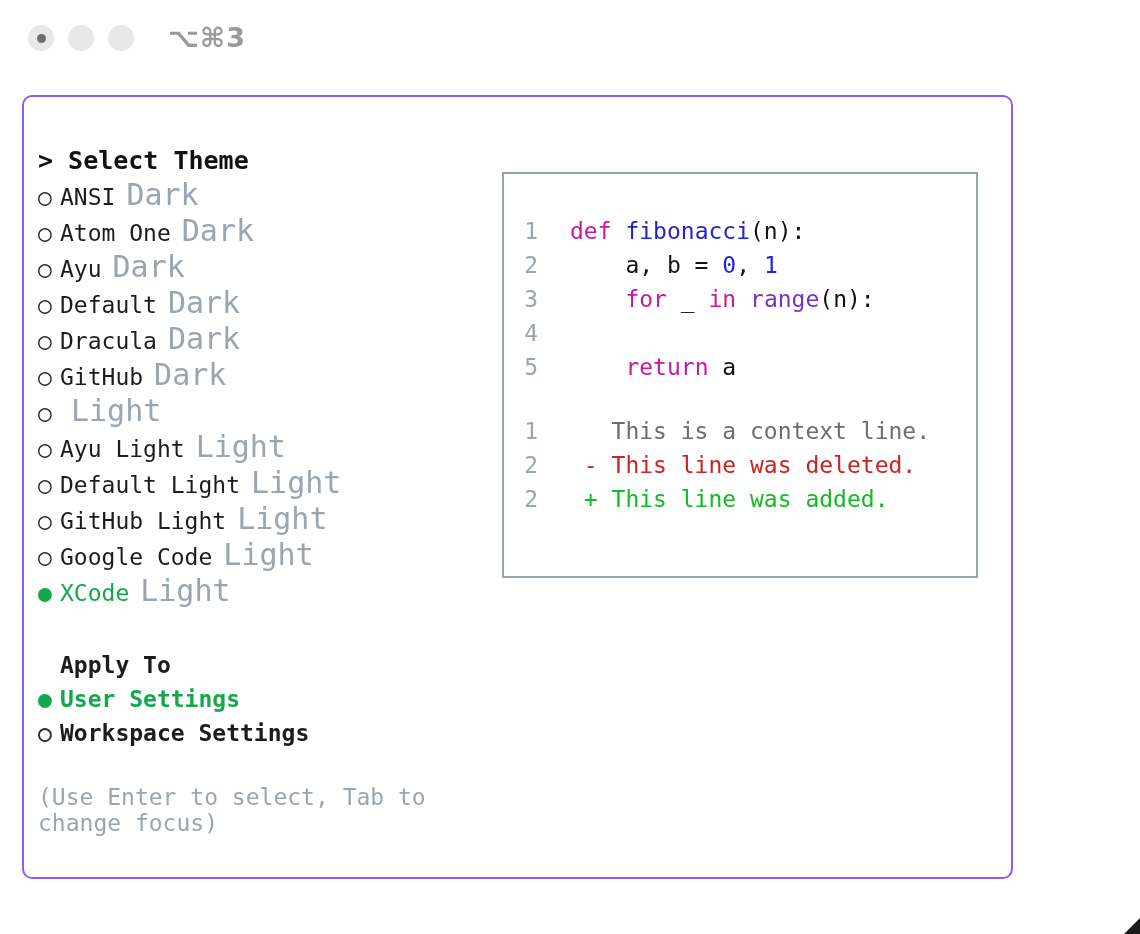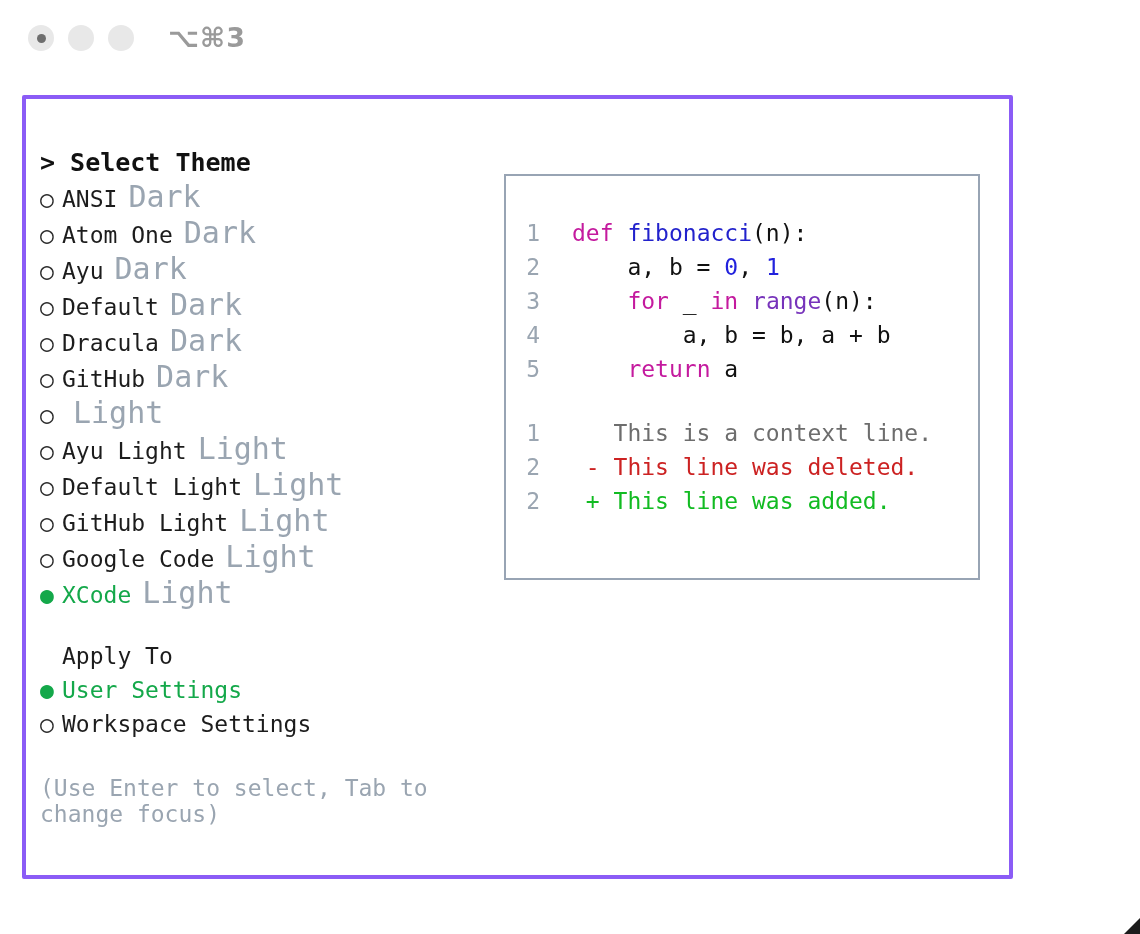--- a/index.html
+++ b/index.html
@@ -58,22 +58,22 @@
     white-space: pre;
   }
 
   
   #window-panel {
     position: absolute;
     left: 22px;
     top: 95px;
     width: 991px;
     height: 784px;
-    border: 4px solid #8b5cf6;
-    border-radius: 2px;
+    border: 2px solid #8b5cf6;
+    border-radius: 10px;
     background: #ffffff;
     box-sizing: border-box;
   }
 
   
   #theme-column {
     position: absolute;
     left: 14px;
     top: 47px;
     width: 450px;
@@ -107,21 +107,21 @@
     color: #1c1c1c;
     font-size: 23px;
   }
   .opt-row.selected .opt-label { color: #14a84a; }
   .opt-tag {
     color: #9aa5b1;
     font-size: 30px;
     padding-left: 11px;
   }
 
-  #apply-to-block { margin-top: 27px; }
+  #apply-to-block { margin-top: 38px; font-weight: bold; }
   .apply-title {
     font-size: 23px;
     color: #1c1c1c;
     line-height: 34px;
     padding-left: 22px;
     white-space: pre;
   }
 
   #hint-text {
     margin-top: 34px;
@@ -254,21 +254,21 @@
     <div id="hint-text">(Use Enter to select, Tab to change focus)</div>
   </div>
 
   <div id="preview-column">
 
     <div id="preview-box">
       <div id="code-block">
           <div class="code-line"><span class="ln">1</span><span class="code-text"><span class="tok-kw">def </span><span class="tok-fn">fibonacci</span><span class="tok-plain">(n):</span></span></div>
           <div class="code-line"><span class="ln">2</span><span class="code-text"><span class="tok-plain">    a, b = </span><span class="tok-num">0</span><span class="tok-plain">, </span><span class="tok-num">1</span></span></div>
           <div class="code-line"><span class="ln">3</span><span class="code-text"><span class="tok-plain">    </span><span class="tok-kw">for</span><span class="tok-plain"> _ </span><span class="tok-kw">in</span><span class="tok-plain"> </span><span class="tok-call">range</span><span class="tok-plain">(n):</span></span></div>
-          <div class="code-line"><span class="ln">4</span><span class="code-text"><span class="tok-plain">        a, b = b, a + b</span></span></div>
+          <div class="code-line"><span class="ln">4</span></div>
           <div class="code-line"><span class="ln">5</span><span class="code-text"><span class="tok-plain">    </span><span class="tok-kw">return</span><span class="tok-plain"> a</span></span></div>
         </div>
       <div class="diff-gap"></div>
       <div id="diff-block">
           <div class="code-line"><span class="ln">1</span><span class="code-text diff-ctx">   This is a context line.</span></div>
           <div class="code-line"><span class="ln">2</span><span class="code-text diff-del"> - This line was deleted.</span></div>
           <div class="code-line"><span class="ln">2</span><span class="code-text diff-add"> + This line was added.</span></div>
         </div>
     </div>
   </div>

